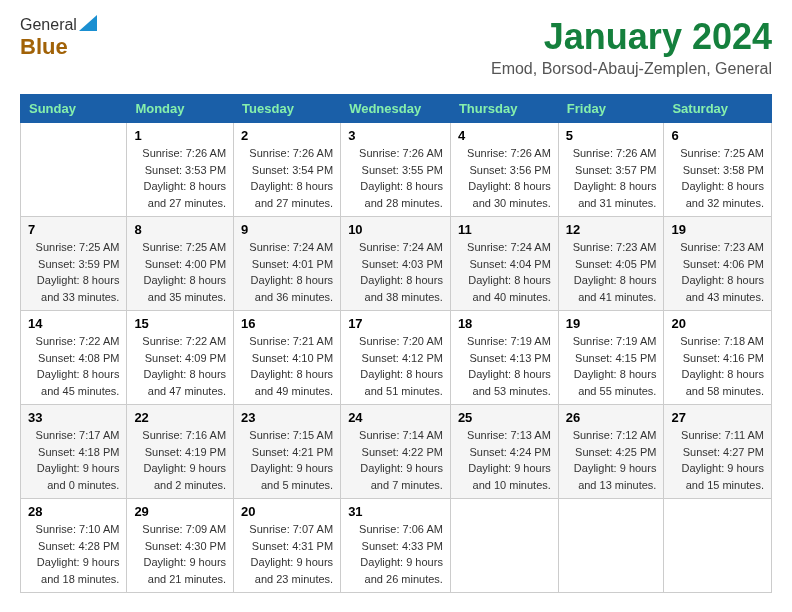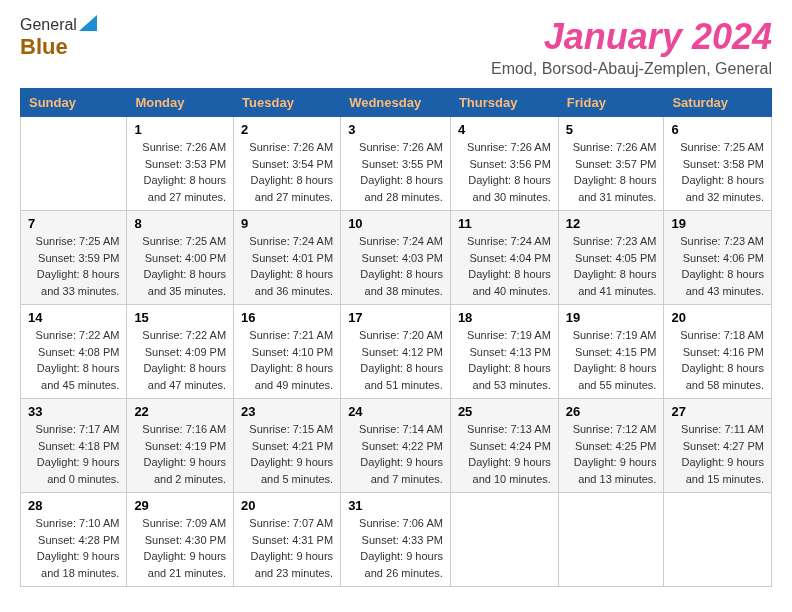--- a/index.html
+++ b/index.html
@@ -7,56 +7,55 @@
       font-family: Arial, sans-serif;
       background: #fff;
       width: 792px;
       min-height: 612px;
       padding: 16px 20px;
     }
     .header-top {
       display: flex;
       align-items: flex-start;
       justify-content: space-between;
-      margin-bottom: 10px;
+      margin-bottom: 16px;
     }
     .logo {
       display: flex;
       flex-direction: column;
       align-items: flex-start;
     }
     .logo-general { color: #333; }
     .logo-blue { color: #1a5fa8; }
     .logo-line {
       display: flex;
       align-items: center;
     }
     .title-block {
       text-align: right;
     }
     .main-title {
       font-size: 36px;
       font-weight: bold;
-      color: #ec4899;
-      font-style: italic;
+      color: #15803d;
     }
     .subtitle {
       font-size: 16px;
       color: #555;
       margin-top: 2px;
     }
     .calendar {
       width: 100%;
       border-collapse: collapse;
       margin-top: 8px;
       font-size: 11.5px;
     }
     .calendar thead tr th {
       background: #1a5fa8;
-      color: #fdba74;
+      color: #86efac;
       font-weight: bold;
       font-size: 13px;
       padding: 6px 8px;
       text-align: left;
       border: 1px solid #1a5fa8;
     }
     .calendar tbody tr td {
       border: 1px solid #ccc;
       vertical-align: top;
       padding: 5px 7px;

